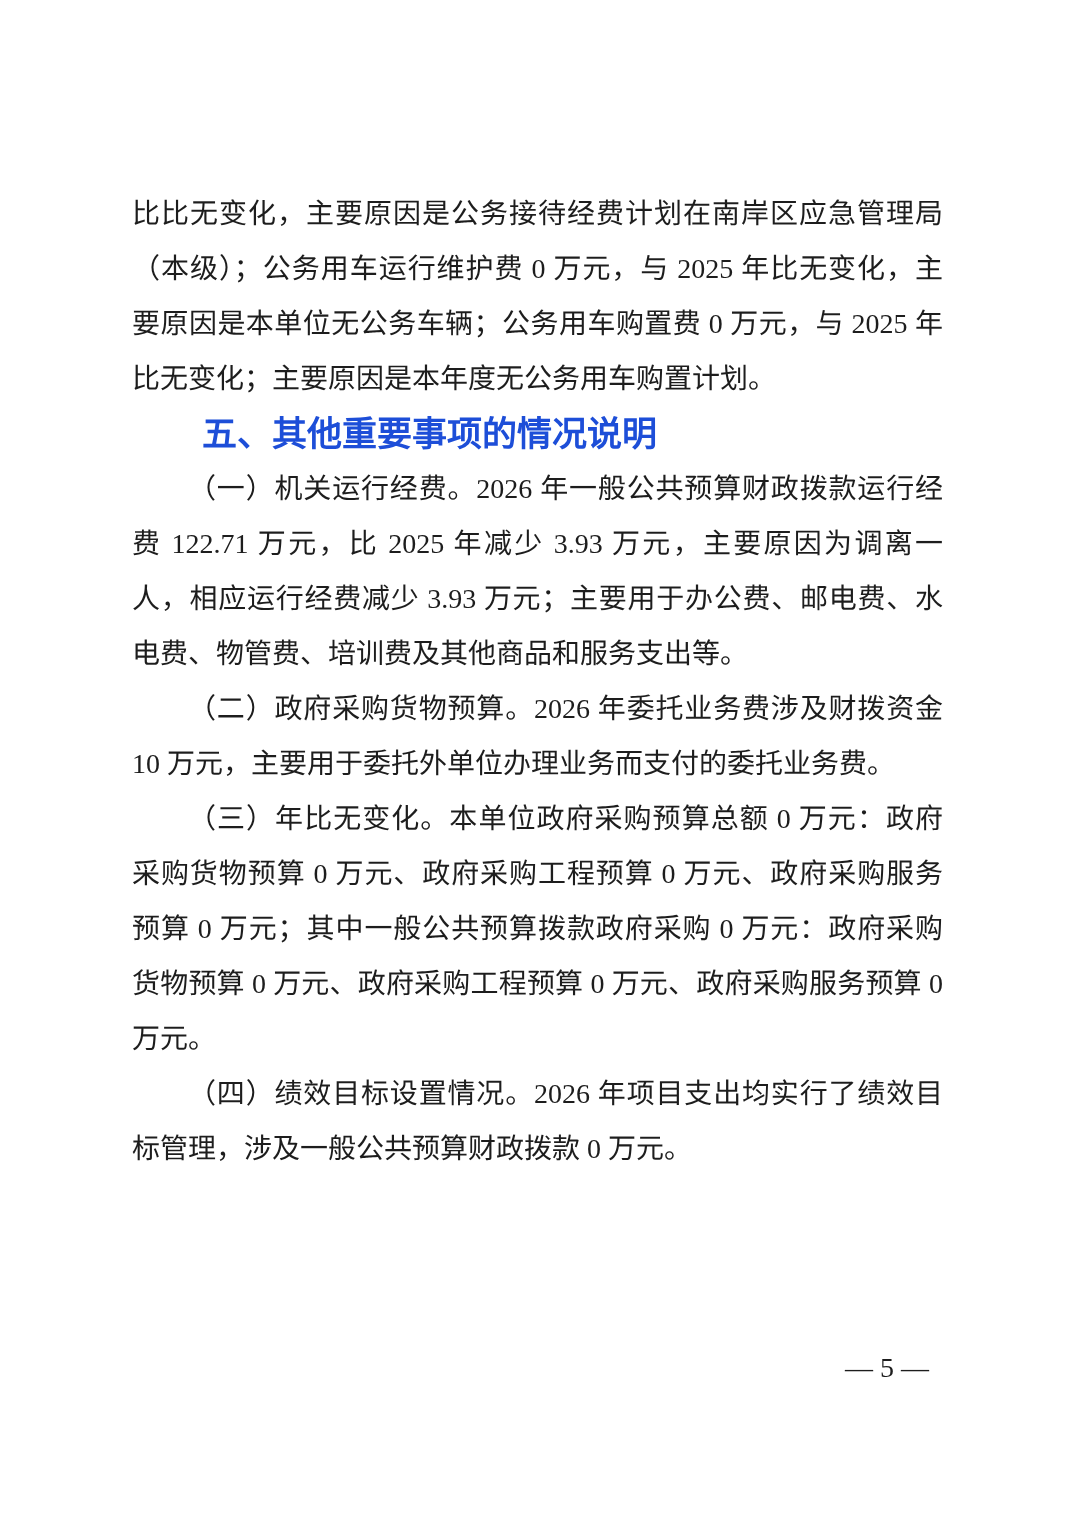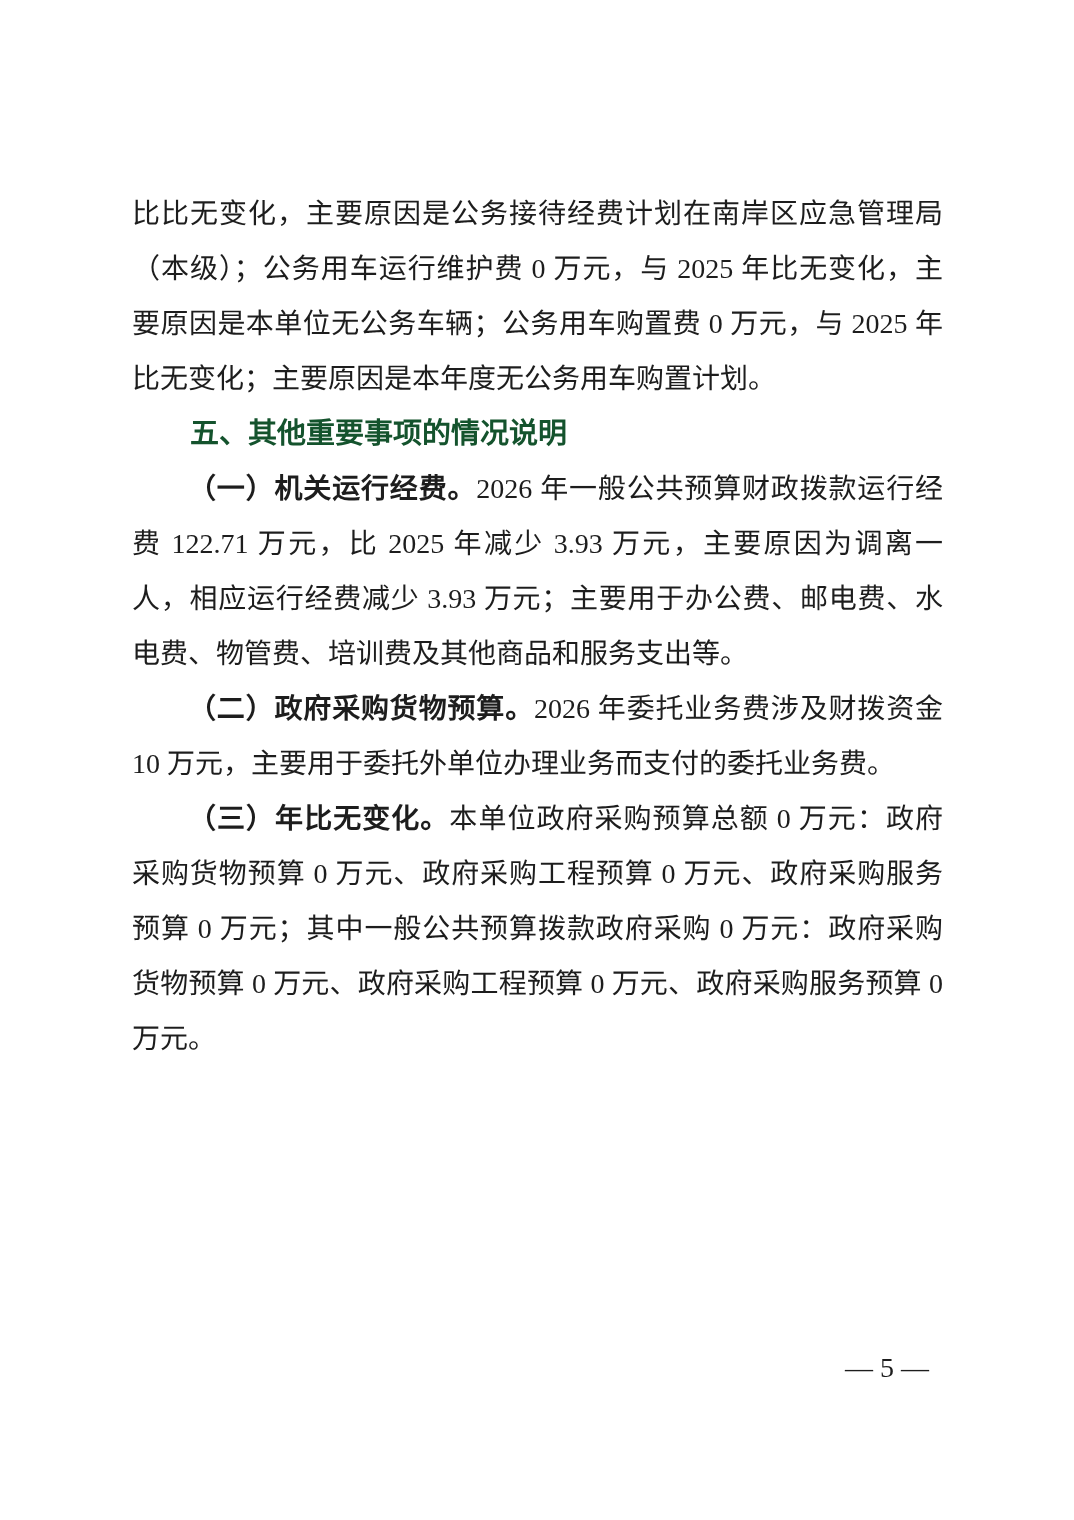--- a/index.html
+++ b/index.html
@@ -33,31 +33,31 @@
   .para {
     text-indent: 2em;
     text-align: justify;
   }
 
   .para.no-indent {
     text-indent: 0;
   }
 
   .para .lead {
-    font-weight: 700;
+    font-weight: 400;
   }
 
   .heading {
     font-family: "Liberation Sans", "DejaVu Sans", sans-serif;
     font-weight: 700;
-    font-size: 29px;
+    font-size: 35px;
     line-height: 55px;
     text-indent: 2em;
     text-align: left;
-    color: #14532d;
+    color: #1d4ed8;
   }
 
   .footer {
     position: absolute;
     right: 131px;
     top: 1348px;
     font-family: "Liberation Serif", "DejaVu Serif", serif;
     font-size: 28px;
     line-height: 40px;
     color: #1d1d1d;
@@ -74,20 +74,21 @@
     <p class="para no-indent">比比无变化，主要原因是公务接待经费计划在南岸区应急管理局（本级）；公务用车运行维护费 0 万元，与 2025 年比无变化，主要原因是本单位无公务车辆；公务用车购置费 0 万元，与 2025 年比无变化；主要原因是本年度无公务用车购置计划。</p>
 
     <h2 class="heading">五、其他重要事项的情况说明</h2>
 
     <p class="para"><span class="lead">（一）机关运行经费。</span><span>2026 年一般公共预算财政拨款运行经费 122.71 万元，比 2025 年减少 3.93 万元，主要原因为调离一人，相应运行经费减少 3.93 万元；主要用于办公费、邮电费、水电费、物管费、培训费及其他商品和服务支出等。</span></p>
 
     <p class="para"><span class="lead">（二）政府采购货物预算。</span><span>2026 年委托业务费涉及财拨资金 10 万元，主要用于委托外单位办理业务而支付的委托业务费。</span></p>
 
     <p class="para"><span class="lead">（三）年比无变化。</span><span>本单位政府采购预算总额 0 万元：政府采购货物预算 0 万元、政府采购工程预算 0 万元、政府采购服务预算 0 万元；其中一般公共预算拨款政府采购 0 万元：政府采购货物预算 0 万元、政府采购工程预算 0 万元、政府采购服务预算 0 万元。</span></p>
 
+    <p class="para"><span class="lead">（四）绩效目标设置情况。</span><span>2026 年项目支出均实行了绩效目标管理，涉及一般公共预算财政拨款 0 万元。</span></p>
 
 
   </div>
 
   <div class="footer">
     <span>— 5 —</span>
   </div>
 
 </div>
 

